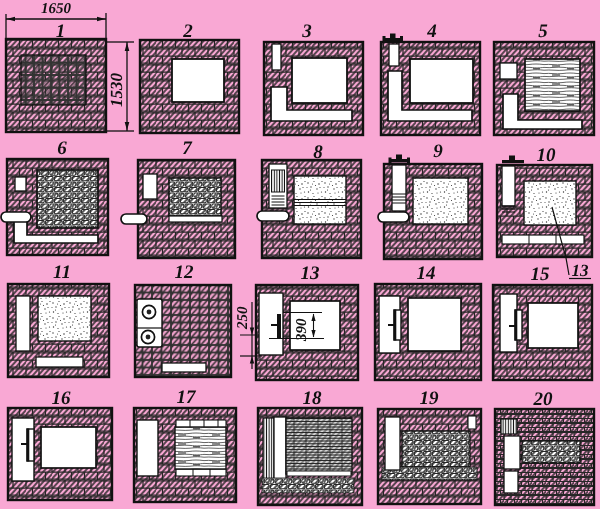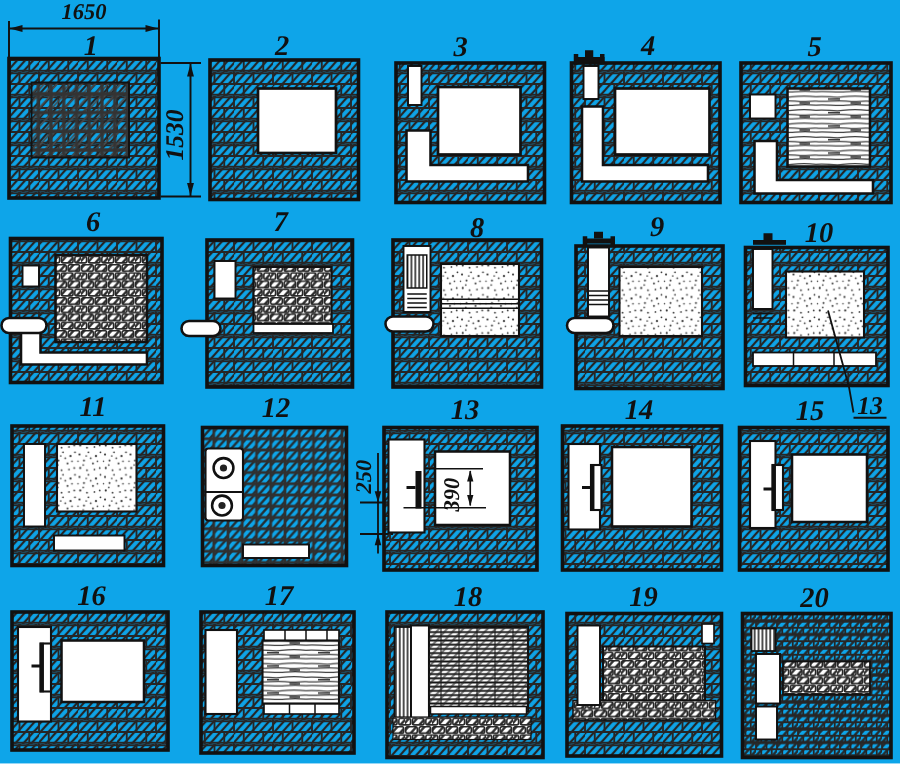--- a/index.html
+++ b/index.html
@@ -1,16 +1,16 @@
 <!DOCTYPE html>
 <html><head>
 <meta charset="utf-8">
 <style>
 html,body{margin:0;padding:0;background:#fff;}
-#stage{position:relative;width:600px;height:509px;background:#0ea5e9;overflow:hidden;
+#stage{position:relative;width:600px;height:509px;background:#f9a8d4;overflow:hidden;
 font-family:"Liberation Serif", serif;}
 svg{position:absolute;left:0;top:0;}
 </style>
 </head>
 <body>
 <div id="stage">
 <svg width="600" height="509" viewBox="0 0 600 509" text-rendering="geometricPrecision">
 <defs>
 <pattern id="h45" width="4.0" height="4.0" patternUnits="userSpaceOnUse" patternTransform="rotate(42)">
   <line x1="2.0" y1="0" x2="2.0" y2="4.0" stroke="#242424" stroke-width="1.5"></line>

